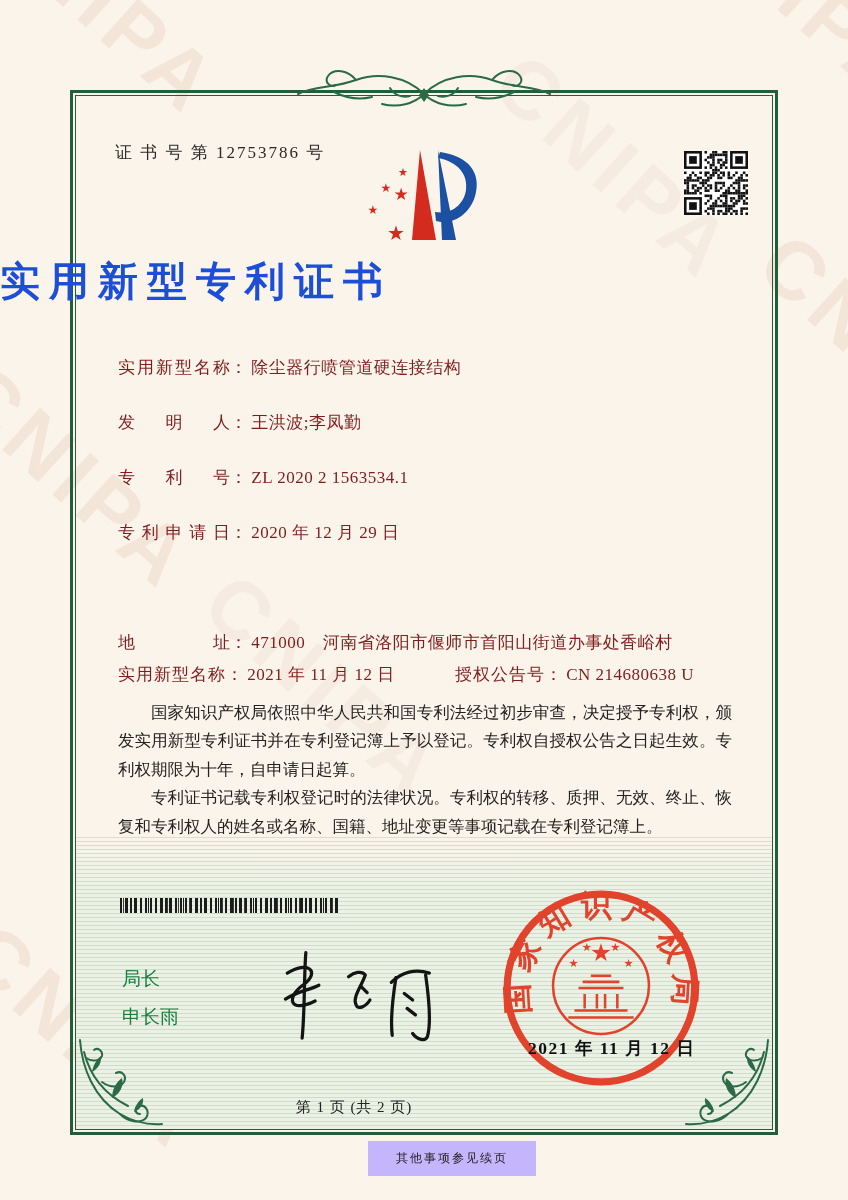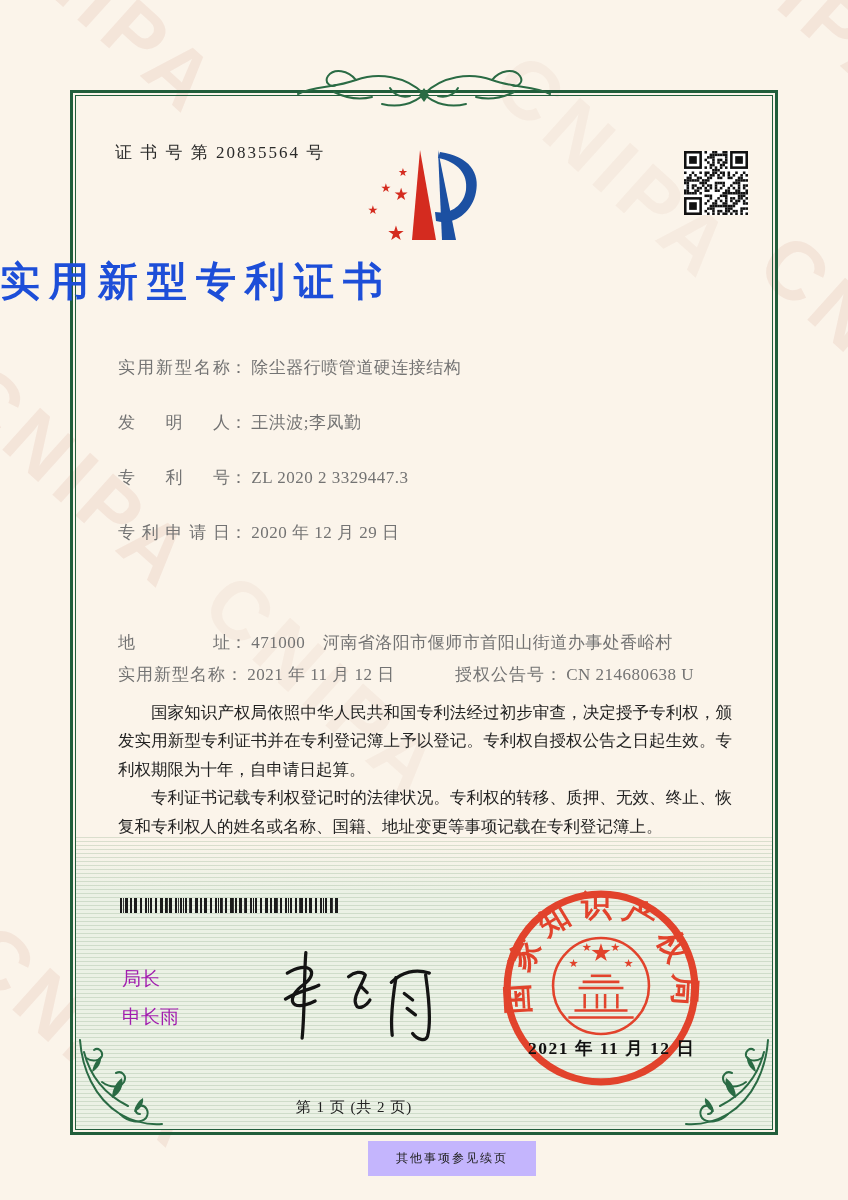--- a/index.html
+++ b/index.html
@@ -38,21 +38,21 @@
     font-size:17px; color:#2a2a2a; letter-spacing:2px;
   }
   .logo { position:absolute; left:356px; top:140px; z-index:2; }
   .qr { position:absolute; left:684px; top:151px; z-index:2; }
   .title {
     position:absolute; left:0; width:836px; top:254px; z-index:2;
     text-align:left; font-size:40px; font-weight:700;
     letter-spacing:9px; color:#1d4ed8;
   }
   
-  .field { position:absolute; left:118px; z-index:2; font-size:17px; color:#737373; white-space:nowrap; }
+  .field { position:absolute; left:118px; z-index:2; font-size:17px; color:#7f1d1d; white-space:nowrap; }
   .flabel {
     display:inline-block; width:112px; vertical-align:top;
     text-align:justify; text-align-last:justify;
   }
   .fvalue { letter-spacing:0.5px; }
   .grant-group2 { position:absolute; left:337px; top:0; white-space:nowrap; }
   .grant .flabel2 { letter-spacing:1px; }
   
   .body-text {
     position:absolute; left:118px; top:699px; width:614px; z-index:2;
@@ -63,21 +63,21 @@
   .barcode {
     position:absolute; left:120px; top:898px; width:218px; height:15px; z-index:2;
     background-image:
       repeating-linear-gradient(90deg,#1b1b1b 0 2px,transparent 2px 5px),
       repeating-linear-gradient(90deg,#1b1b1b 0 1px,transparent 1px 7px),
       repeating-linear-gradient(90deg,transparent 0 3px,#3a3a3a 3px 4px,transparent 4px 11px);
   }
   
   .signer-role, .signer-name {
     position:absolute; left:122px; z-index:2;
-    font-family:"Liberation Sans", sans-serif; font-size:19px; color:#a21caf;
+    font-family:"Liberation Sans", sans-serif; font-size:19px; color:#15803d;
   }
   .signer-role { top:966px; }
   .signer-name { top:1004px; }
   .signature { position:absolute; left:252px; top:944px; z-index:2; }
   
   .seal { position:absolute; left:501px; top:888px; z-index:3; opacity:0.95; }
   .seal-date {
     position:absolute; left:528px; top:1036px; z-index:4;
     font-size:17.5px; color:#101010; letter-spacing:1.5px; font-weight:600;
     white-space:nowrap;
@@ -150,21 +150,21 @@
       <path d="M70,50 C62,56 52,56 48,50 C45,44 50,38 56,41"></path>
       <path d="M86,26 C80,30 72,29 70,24 C69,19 74,15 78,18"></path>
     </g>
     <g fill="#2a6b44" stroke="none">
       <path d="M60,66 C52,62 48,54 50,46 C56,50 60,58 60,66 Z"></path>
       <path d="M80,40 C74,37 70,30 71,24 C76,28 79,34 80,40 Z"></path>
       <path d="M38,80 C32,78 28,72 29,66 C34,69 37,74 38,80 Z"></path>
     </g>
   </svg>
 
-  <div class="cert-no">证 书 号 第 20835564 号</div>
+  <div class="cert-no">证 书 号 第 12753786 号</div>
 
   <svg class="logo" width="125" height="110" viewBox="0 0 125 110">
     <polygon points="64,10 80,100 56,100" fill="#d42b1f"></polygon>
     <polygon points="82,10 100,100 86,100" fill="#1c50a2"></polygon>
     <path d="M84,12 C114,16 124,34 120,52 C116,74 96,86 80,81 L79,72 C96,75 108,64 110,50 C112,34 102,22 82,18 Z" fill="#1c50a2"></path>
     <text x="47" y="36" font-size="11" fill="#d42b1f" text-anchor="middle">★</text>
     <text x="30" y="52" font-size="12" fill="#d42b1f" text-anchor="middle">★</text>
     <text x="45" y="60" font-size="17" fill="#d42b1f" text-anchor="middle">★</text>
     <text x="17" y="74" font-size="12" fill="#d42b1f" text-anchor="middle">★</text>
     <text x="40" y="100" font-size="20" fill="#d42b1f" text-anchor="middle">★</text>
@@ -413,21 +413,21 @@
   <div class="field" style="top:356px;">
     <span class="flabel">实用新型名称</span><span>：</span>
     <span class="fvalue">除尘器行喷管道硬连接结构</span>
   </div>
   <div class="field" style="top:411px;">
     <span class="flabel">发明人</span><span>：</span>
     <span class="fvalue">王洪波;李凤勤</span>
   </div>
   <div class="field" style="top:466px;">
     <span class="flabel">专利号</span><span>：</span>
-    <span class="fvalue">ZL 2020 2 3329447.3</span>
+    <span class="fvalue">ZL 2020 2 1563534.1</span>
   </div>
   <div class="field" style="top:521px;">
     <span class="flabel">专利申请日</span><span>：</span>
     <span class="fvalue">2020 年 12 月 29 日</span>
   </div>
   <div class="field" style="top:631px;">
     <span class="flabel">地址</span><span>：</span>
     <span class="fvalue">471000　河南省洛阳市偃师市首阳山街道办事处香峪村</span>
   </div>
 

